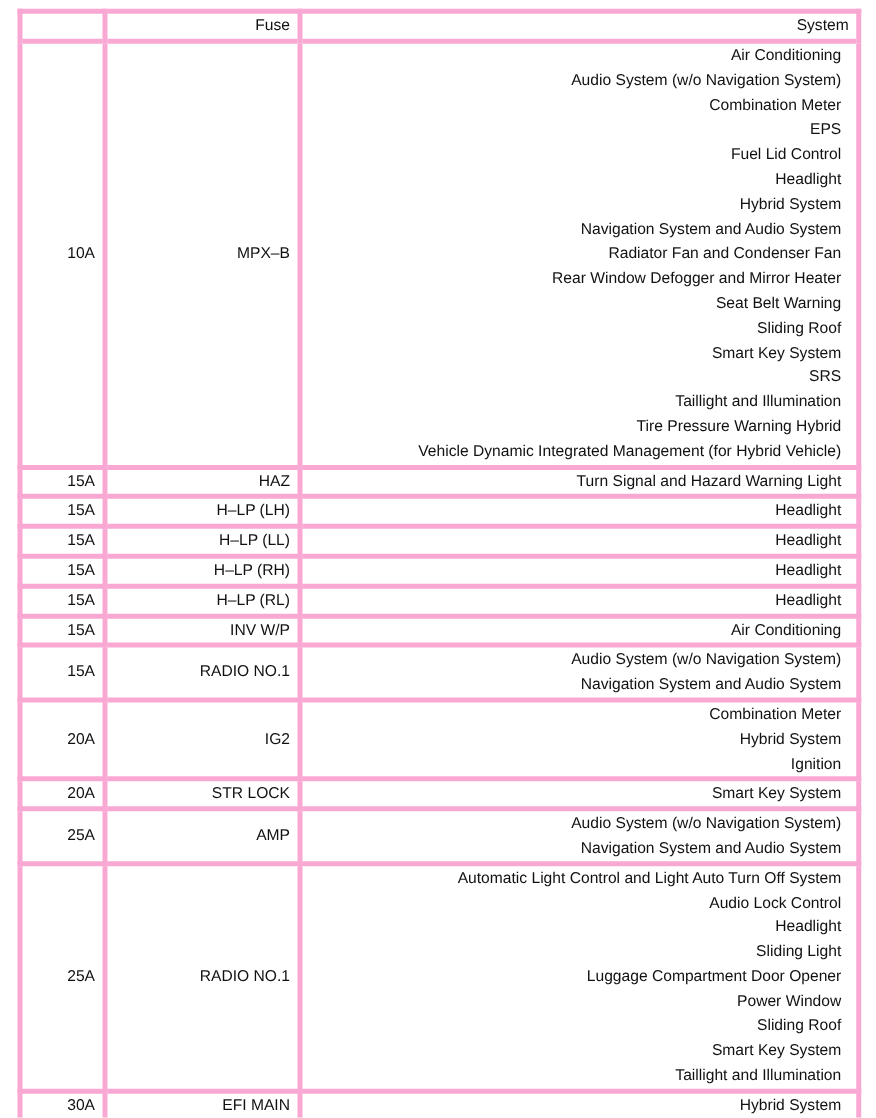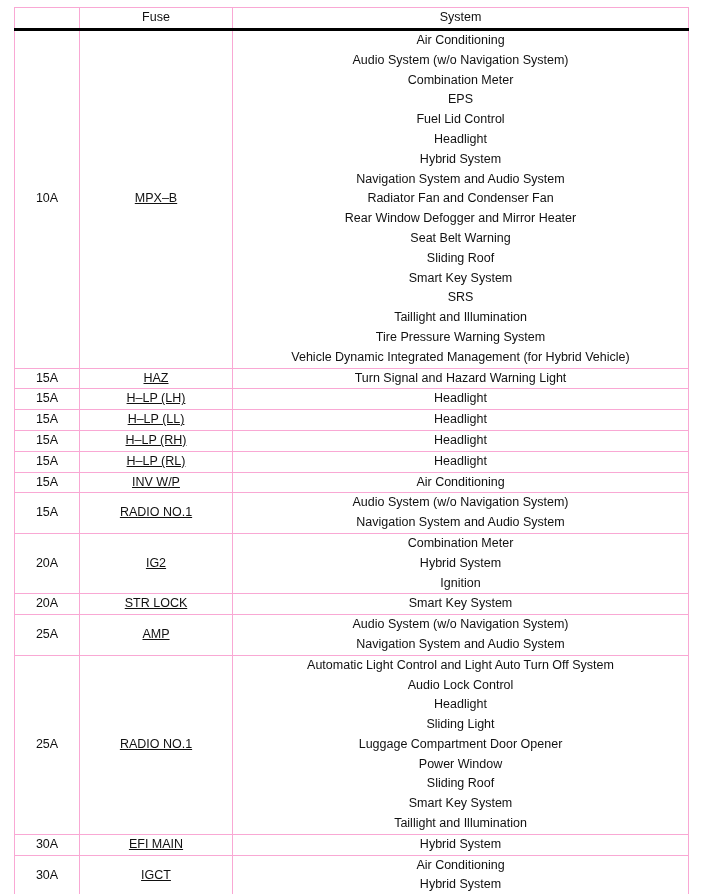--- a/index.html
+++ b/index.html
@@ -21,39 +21,39 @@
     left: 14px;
     width: 675px;
   }
   table.fuse-table {
     border-collapse: collapse;
     width: 100%;
     font-size: 12.5px;
   }
   table.fuse-table th,
   table.fuse-table td {
-    border: 1px solid #f9a8d4;
+    border: 4px solid #f9a8d4;
     padding: 0 6px;
     line-height: 19.8px;
     font-weight: normal;
-    text-align: center;
+    text-align: right;
     vertical-align: middle;
   }
   
   table.fuse-table thead th {
     height: 20px;
     border-bottom: 3px solid #000000;
   }
   th.h-amp { width: 52px; }
   th.h-fuse { width: 140px; padding-left: 28px; }
   
   table.fuse-table { border-bottom: 3px solid #000000; }
   tr:last-child td { border-bottom: 3px solid #000000; }
   td.amp-cell { vertical-align: middle; }
-  td.fuse-cell { vertical-align: middle; text-decoration: underline; }
+  td.fuse-cell { vertical-align: middle; }
   td.system-cell { padding: 0; vertical-align: middle; }
   .system-line {
     padding: 0 6px;
     line-height: 19.8px;
     white-space: nowrap;
   }
 </style>
 </head>
 <body>
 
@@ -79,21 +79,21 @@
             <div class="system-line">Headlight</div>
             <div class="system-line">Hybrid System</div>
             <div class="system-line">Navigation System and Audio System</div>
             <div class="system-line">Radiator Fan and Condenser Fan</div>
             <div class="system-line">Rear Window Defogger and Mirror Heater</div>
             <div class="system-line">Seat Belt Warning</div>
             <div class="system-line">Sliding Roof</div>
             <div class="system-line">Smart Key System</div>
             <div class="system-line">SRS</div>
             <div class="system-line">Taillight and Illumination</div>
-            <div class="system-line">Tire Pressure Warning System</div>
+            <div class="system-line">Tire Pressure Warning Hybrid</div>
             <div class="system-line">Vehicle Dynamic Integrated Management (for Hybrid Vehicle)</div>
           </td>
         </tr>
         <tr>
           <td class="amp-cell">15A</td>
           <td class="fuse-cell">HAZ</td>
           <td class="system-cell">
             <div class="system-line">Turn Signal and Hazard Warning Light</div>
           </td>
         </tr>

